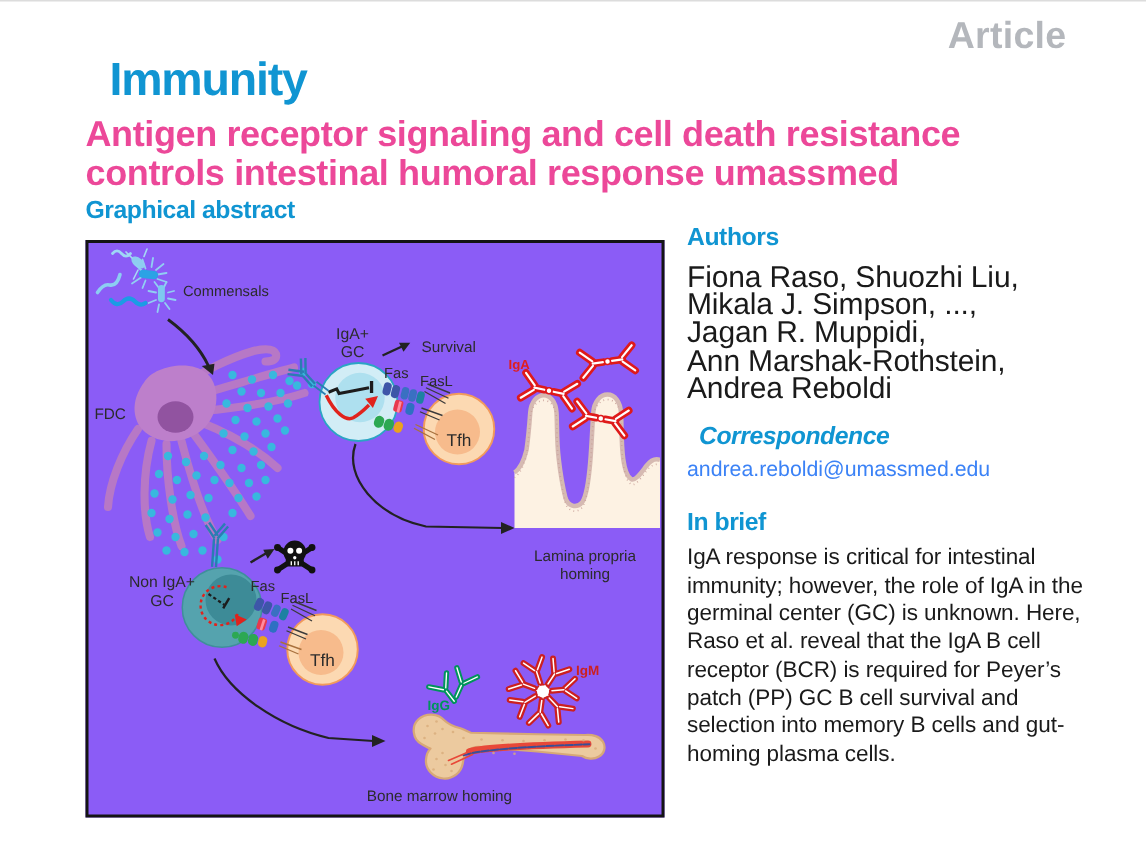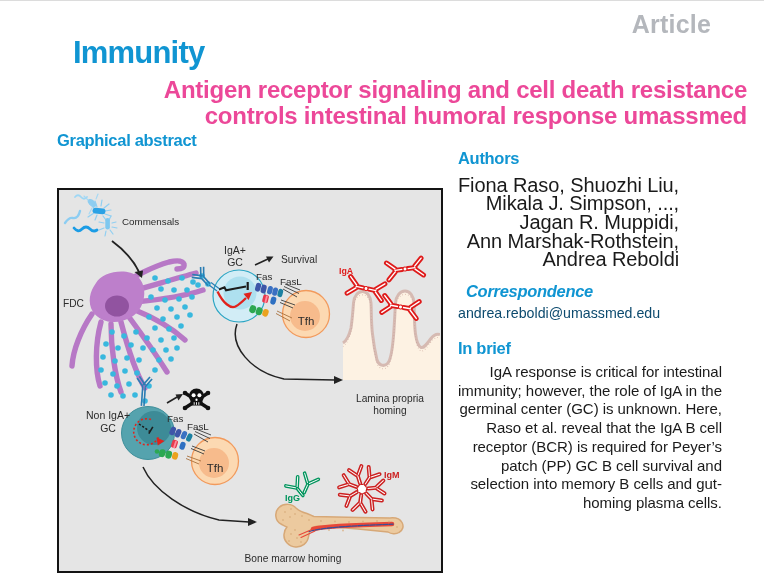--- a/index.html
+++ b/index.html
@@ -1,19 +1,19 @@
 <!DOCTYPE html>
 <html><head>
 <meta charset="utf-8">
 <style>
   * { margin:0; padding:0; box-sizing:border-box; }
   html,body { background:#fff; }
   .page {
     position:relative; width:764px; height:577px; background:#ffffff;
-    font-family:"Liberation Sans", sans-serif; overflow:hidden;text-align:right;
+    font-family:"Liberation Sans", sans-serif; overflow:hidden;
   }
   .topline { position:absolute; left:0; top:0; width:764px; height:1px; background:#dcdcdc; }
   .article-label {
     position:absolute; top:10px; right:53px; font-size:25px; font-weight:bold;
     color:#b4b7bc; letter-spacing:0.2px;
   }
   .journal {
     position:absolute; left:73px; top:37px; font-size:31px; font-weight:bold;
     color:#1095d2; letter-spacing:-0.8px; line-height:31px;
   }
@@ -27,29 +27,29 @@
   }
   .ga-heading { left:57px; top:131px; }
   .h-authors { left:458px; top:148.5px; }
   .h-corr    { left:466px; top:281.5px;font-style:italic; }
   .h-brief   { left:458px; top:338.5px; }
   .authors-names {
     position:absolute; left:458px; top:175.5px; font-size:20px; line-height:18.7px;
     color:#1a1a1a; white-space:pre-line; letter-spacing:-0.1px;
   }
   .email {
-    position:absolute; left:458px; top:304.5px; font-size:14.2px; color:#0c4a6e;
+    position:absolute; left:458px; top:304.5px; font-size:14.2px; color:#3b82f6;
   }
   .brief-text {
     position:absolute; left:458px; top:363px; font-size:15px;
     line-height:18.7px; color:#1a1a1a; white-space:pre; letter-spacing:-0.05px;
   }
   .ga-box {
-    position:absolute; left:57px; top:188px; width:386px; height:385px;
-    border:2.5px solid #141414; background:#e5e5e5;
+    position:absolute; left:57px; top:160px; width:386px; height:385px;
+    border:2.5px solid #141414; background:#8b5cf6;
   }
   .ga-box svg { position:absolute; left:0; top:0; }
   .figlabel { font-family:"Liberation Sans", sans-serif; fill:#2b2b2b; }
 </style>
 </head>
 <body>
 
 <div class="page">
   <div class="topline"></div>
   <div class="article-label">Article</div>

